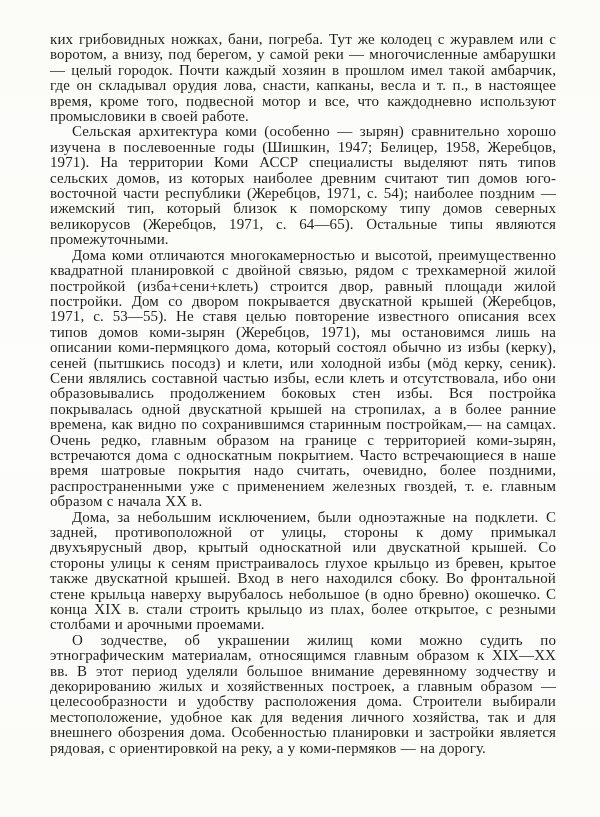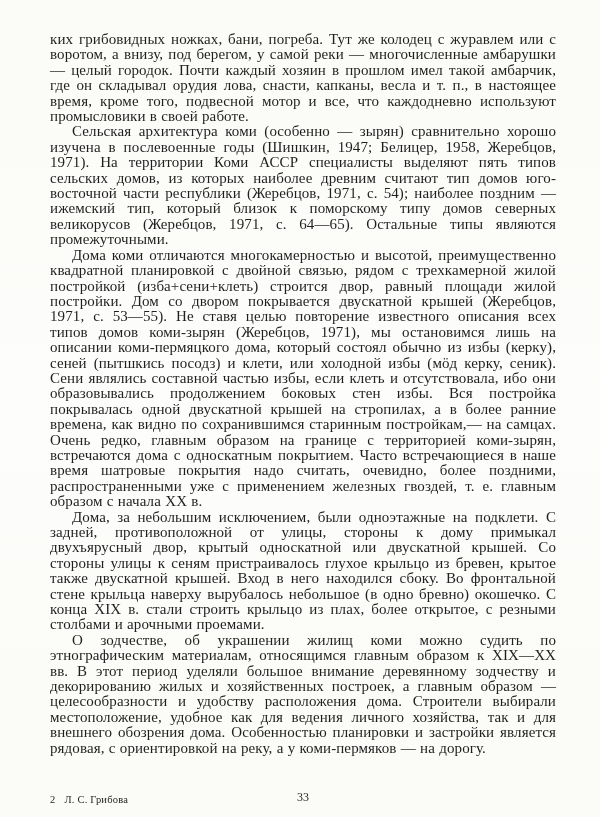--- a/index.html
+++ b/index.html
@@ -73,20 +73,14 @@
 <div class="page">
 
   <div class="text-block" lang="ru">
     <p class="para no-indent">ких грибовидных ножках, бани, погреба. Тут же колодец с журавлем или с воротом, а внизу, под берегом, у самой реки — многочисленные амбарушки — целый городок. Почти каждый хозяин в прошлом имел такой амбарчик, где он складывал орудия лова, снасти, капканы, весла и т. п., в настоящее время, кроме того, подвесной мотор и все, что каждодневно используют промысловики в своей работе.</p>
     <p class="para">Сельская архитектура коми (особенно — зырян) сравнительно хорошо изучена в послевоенные годы (Шишкин, 1947; Белицер, 1958, Жеребцов, 1971). На территории Коми АССР специалисты выделяют пять типов сельских домов, из которых наиболее древним считают тип домов юго-восточной части республики (Жеребцов, 1971, с. 54); наиболее поздним — ижемский тип, который близок к поморскому типу домов северных великорусов (Жеребцов, 1971, с. 64—65). Остальные типы являются промежуточными.</p>
     <p class="para">Дома коми отличаются многокамерностью и высотой, преимущественно квадратной планировкой с двойной связью, рядом с трехкамерной жилой постройкой (изба+сени+клеть) строится двор, равный площади жилой постройки. Дом со двором покрывается двускатной крышей (Жеребцов, 1971, с. 53—55). Не ставя целью повторение известного описания всех типов домов коми-зырян (Жеребцов, 1971), мы остановимся лишь на описании коми-пермяцкого дома, который состоял обычно из избы (керку), сеней (пытшкись посодз) и клети, или холодной избы (мöд керку, сеник). Сени являлись составной частью избы, если клеть и отсутствовала, ибо они образовывались продолжением боковых стен избы. Вся постройка покрывалась одной двускатной крышей на стропилах, а в более ранние времена, как видно по сохранившимся старинным постройкам,— на самцах. Очень редко, главным образом на границе с территорией коми-зырян, встречаются дома с односкатным покрытием. Часто встречающиеся в наше время шатровые покрытия надо считать, очевидно, более поздними, распространенными уже с применением железных гвоздей, т. е. главным образом с начала XX в.</p>
     <p class="para">Дома, за небольшим исключением, были одноэтажные на подклети. С задней, противоположной от улицы, стороны к дому примыкал двухъярусный двор, крытый односкатной или двускатной крышей. Со стороны улицы к сеням пристраивалось глухое крыльцо из бревен, крытое также двускатной крышей. Вход в него находился сбоку. Во фронтальной стене крыльца наверху вырубалось небольшое (в одно бревно) окошечко. С конца XIX в. стали строить крыльцо из плах, более открытое, с резными столбами и арочными проемами.</p>
     <p class="para">О зодчестве, об украшении жилищ коми можно судить по этнографическим материалам, относящимся главным образом к XIX—XX вв. В этот период уделяли большое внимание деревянному зодчеству и декорированию жилых и хозяйственных построек, а главным образом — целесообразности и удобству расположения дома. Строители выбирали местоположение, удобное как для ведения личного хозяйства, так и для внешнего обозрения дома. Особенностью планировки и застройки является рядовая, с ориентировкой на реку, а у коми-пермяков — на дорогу.</p>
   </div>
 
-  <div class="footer">
-    <div class="signature">
-      <span class="sig-number">2</span><span class="sig-author">Л. С. Грибова</span>
-    </div>
-    <div class="page-number">33</div>
-  </div>
 
 </div>
 
 </body></html>

